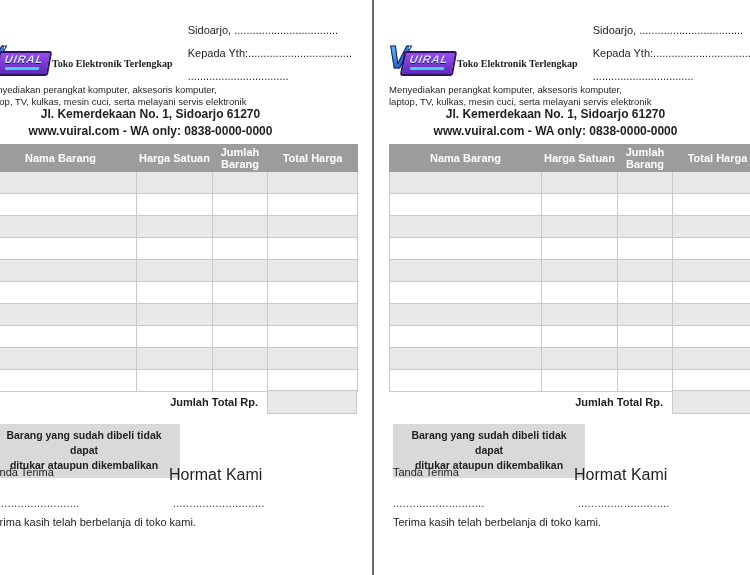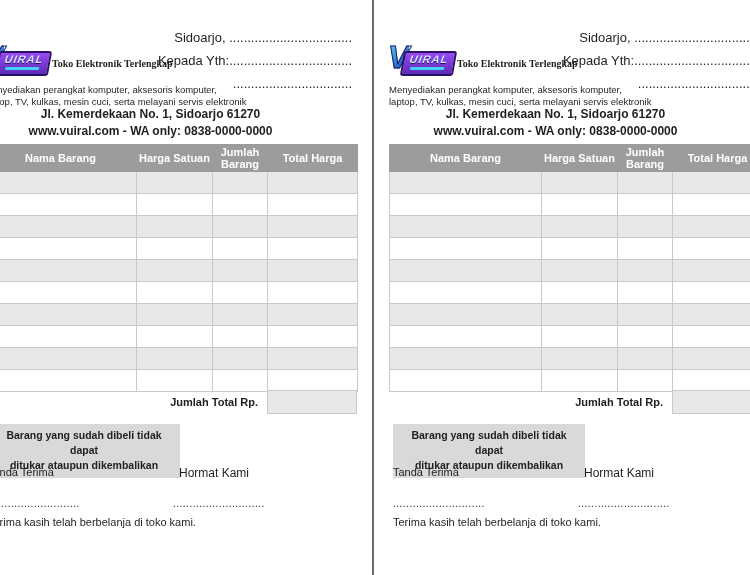--- a/index.html
+++ b/index.html
@@ -24,21 +24,21 @@
     background:linear-gradient(180deg,#9a4af2 0%,#5c2ab8 100%);
     border:2px solid #2a1166; border-radius:3px; padding:0 5px 4px 5px;
     display:inline-flex; flex-direction:column; align-items:center;
   }
   .logo-badge-text { font-style:italic; font-weight:bold; font-size:11px; line-height:13px; letter-spacing:1px; color:#cfe4ff; text-shadow:0 1px 0 #2a1166; }
   .logo-strip { width:34px; height:3px; background:#3fd2f2; border-radius:1px; margin-top:1px; }
 
   .store-title { position:absolute; left:84px; top:58px; font-family:"Liberation Serif", serif; font-weight:bold; font-size:10px; white-space:nowrap; }
   .tagline { position:absolute; left:16px; top:84px; font-size:9.5px; line-height:12px; white-space:nowrap; }
 
-  .header-right { position:absolute; right:21px; top:32px; text-align:right; font-size:13px; line-height:12px; }
+  .header-right { position:absolute; right:21px; top:24px; text-align:left; font-size:11px; line-height:12px; }
   .header-right > div { margin-bottom:11px; white-space:nowrap; }
 
   .address { position:absolute; left:0; right:40px; top:106px; text-align:center; font-weight:bold; font-size:12px; line-height:17px; white-space:nowrap; }
 
   
   .items-table { position:absolute; left:16px; top:144px; width:373px; border-collapse:collapse; table-layout:fixed; }
   .items-table col.c1 { width:152px; } .items-table col.c2 { width:76px; }
   .items-table col.c3 { width:55px; } .items-table col.c4 { width:90px; }
   .items-table th {
     background:#9c9c9c; color:#ffffff; font-weight:bold; font-size:11px; line-height:12px;
@@ -51,21 +51,21 @@
   .total-row { position:absolute; left:16px; top:390px; width:373px; height:24px; display:flex; align-items:center; }
   .total-label { flex:1; text-align:right; font-weight:bold; font-size:11px; padding-right:9px; }
   .total-cell { width:90px; height:24px; background:#e8e8e8; border:1px solid #c9c9c9; font-size:11px; }
 
   .notice {
     position:absolute; left:20px; top:424px; width:192px; background:#d9d9d9;
     font-weight:bold; font-size:10.5px; line-height:15px; text-align:center; padding:4px 4px 5px 4px;
   }
 
   .sig-left  { position:absolute; left:20px;  top:466px; font-size:11px; }
-  .sig-right { position:absolute; left:211px; top:466px; font-size:12px; }
+  .sig-right { position:absolute; left:201px; top:466px; font-size:16px; }
   .sigline-left  { position:absolute; left:20px;  top:498px; font-size:10px; letter-spacing:0.5px; }
   .sigline-right { position:absolute; left:205px; top:498px; font-size:10px; letter-spacing:0.5px; }
   .thanks { position:absolute; left:20px; top:516px; font-size:11px; }
 </style>
 </head>
 <body>
 
 <div id="viewport">
 
   <div class="page page-left">

